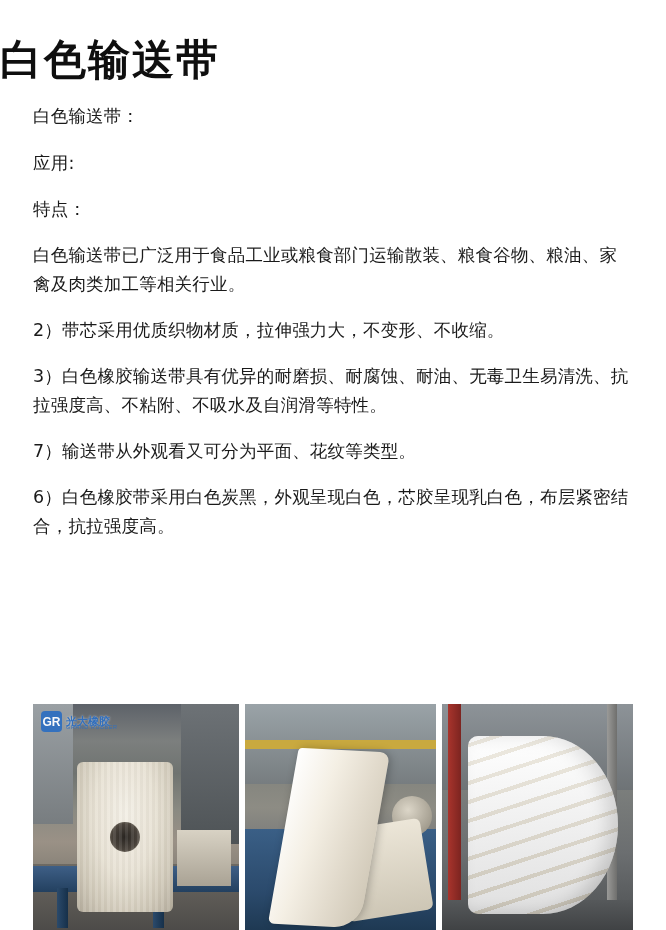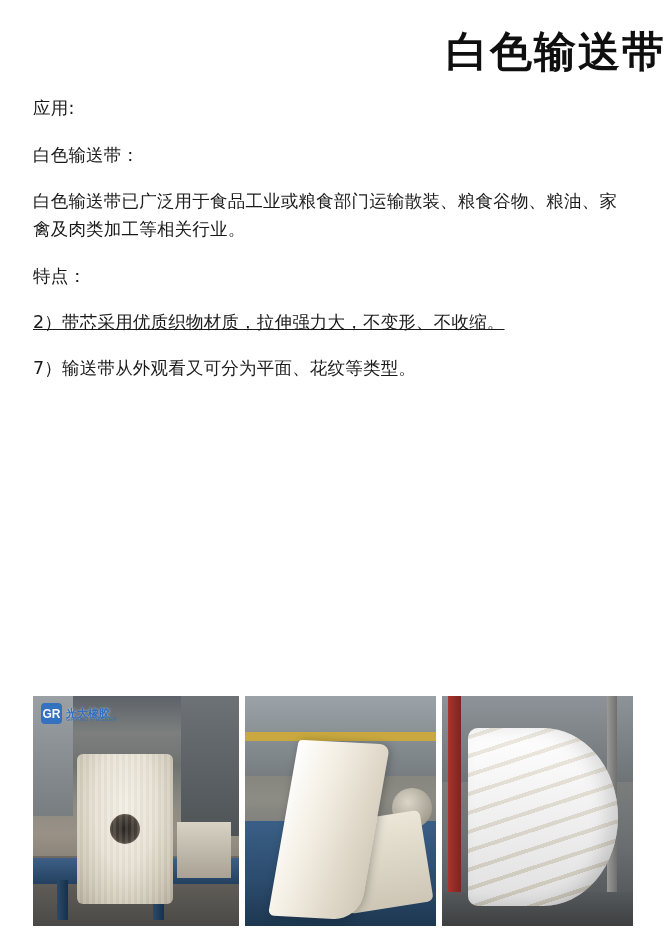--- a/index.html
+++ b/index.html
@@ -15,41 +15,40 @@
     overflow: hidden;
   }
   .page {
     width: 666px;
     height: 930px;
     position: relative;
     background: #ffffff;
     box-sizing: border-box;
   }
   .title {
-    text-align: right;
+    text-align: left;
     font-size: 42px;
     font-weight: 700;
     letter-spacing: 2px;
-    margin: 28px 0 18px 0;
+    margin: 36px 0 18px 0;
     color: #0f0f0f;
     line-height: 1.15;
   }
   .body-text {
     padding: 0 33px;
     box-sizing: border-box;
   }
   .para {
     font-size: 17.5px;
     line-height: 1.62;
     margin: 0 0 18px 0;
     color: #1a1a1a;
     letter-spacing: 0.2px;
   }
   .para.tight {
-    text-decoration: underline;
   }
   .gallery {
     position: absolute;
     left: 33px;
     top: 668px;
     width: 600px;
     display: flex;
     gap: 6px;
   }
   .photo {
@@ -224,26 +223,28 @@
   }
 </style>
 </head>
 <body>
 
 <div class="page">
 
   <h1 class="title">白色输送带</h1>
 
   <div class="body-text">
+    <p class="para">白色输送带：</p>
     <p class="para">应用:</p>
-    <p class="para">白色输送带：</p>
+    <p class="para">特点：</p>
     <p class="para">白色输送带已广泛用于食品工业或粮食部门运输散装、粮食谷物、粮油、家禽及肉类加工等相关行业。</p>
-    <p class="para">特点：</p>
     <p class="para tight">2）带芯采用优质织物材质，拉伸强力大，不变形、不收缩。</p>
+    <p class="para">3）白色橡胶输送带具有优异的耐磨损、耐腐蚀、耐油、无毒卫生易清洗、抗拉强度高、不粘附、不吸水及自润滑等特性。</p>
     <p class="para">7）输送带从外观看又可分为平面、花纹等类型。</p>
+    <p class="para">6）白色橡胶带采用白色炭黑，外观呈现白色，芯胶呈现乳白色，布层紧密结合，抗拉强度高。</p>
   </div>
 
   <div class="gallery">
 
     <div class="photo p1">
       <div class="wallL"></div>
       <div class="wallR"></div>
       <div class="floor"></div>
       <div class="beltbed"></div>
       <div class="leg1"></div>

